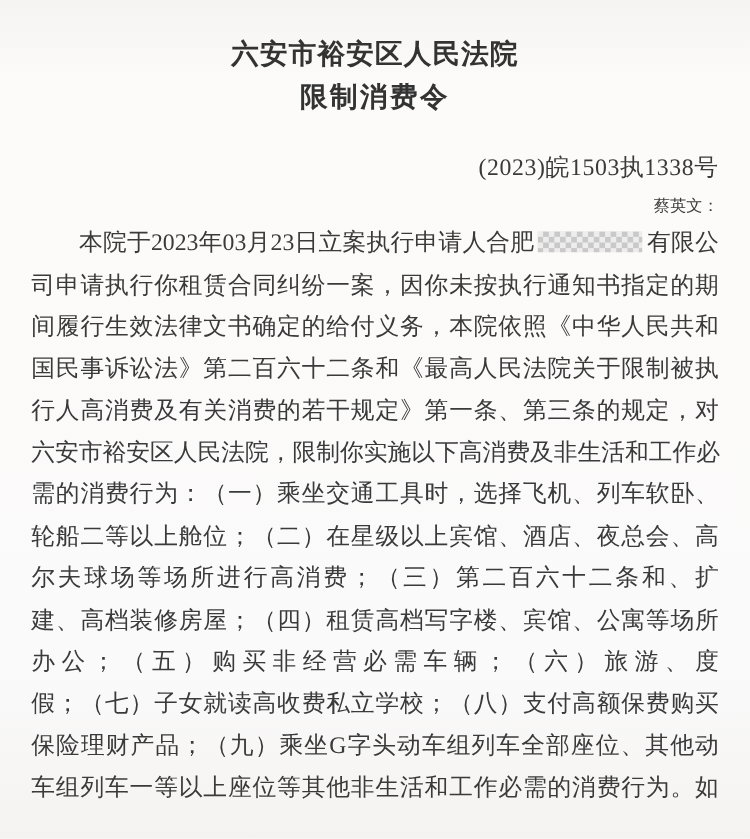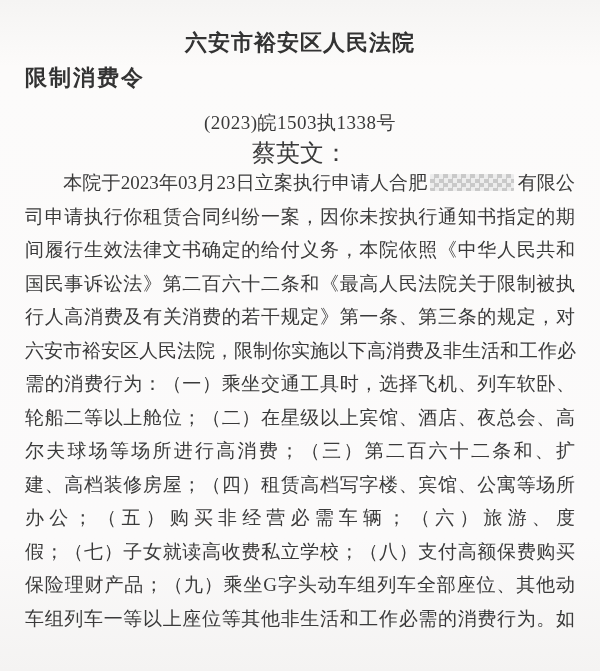--- a/index.html
+++ b/index.html
@@ -28,40 +28,40 @@
     text-align: center;
     font-size: 22px;
     line-height: 26px;
     font-weight: bold;
     letter-spacing: 1px;
     color: #333;
   }
 
   .doc-title {
     margin-top: 9px;
-    text-align: left;
+    text-align: center;
     font-size: 22px;
     line-height: 26px;
     font-weight: bold;
     letter-spacing: 2px;
     color: #333;
   }
 
   .case-number {
-    margin-top: 19px;
-    text-align: center;
+    margin-top: 31px;
+    text-align: right;
     font-size: 19px;
     line-height: 26px;
     letter-spacing: 0.5px;
   }
 
   .addressee {
     margin-top: 4px;
-    text-align: center;
-    font-size: 24px;
+    text-align: right;
+    font-size: 13px;
     line-height: 26px;
   }
 
   .body-text {
     margin-top: 0;
     font-size: 19px;
   }
 
   .body-line {
     height: 33.5px;

